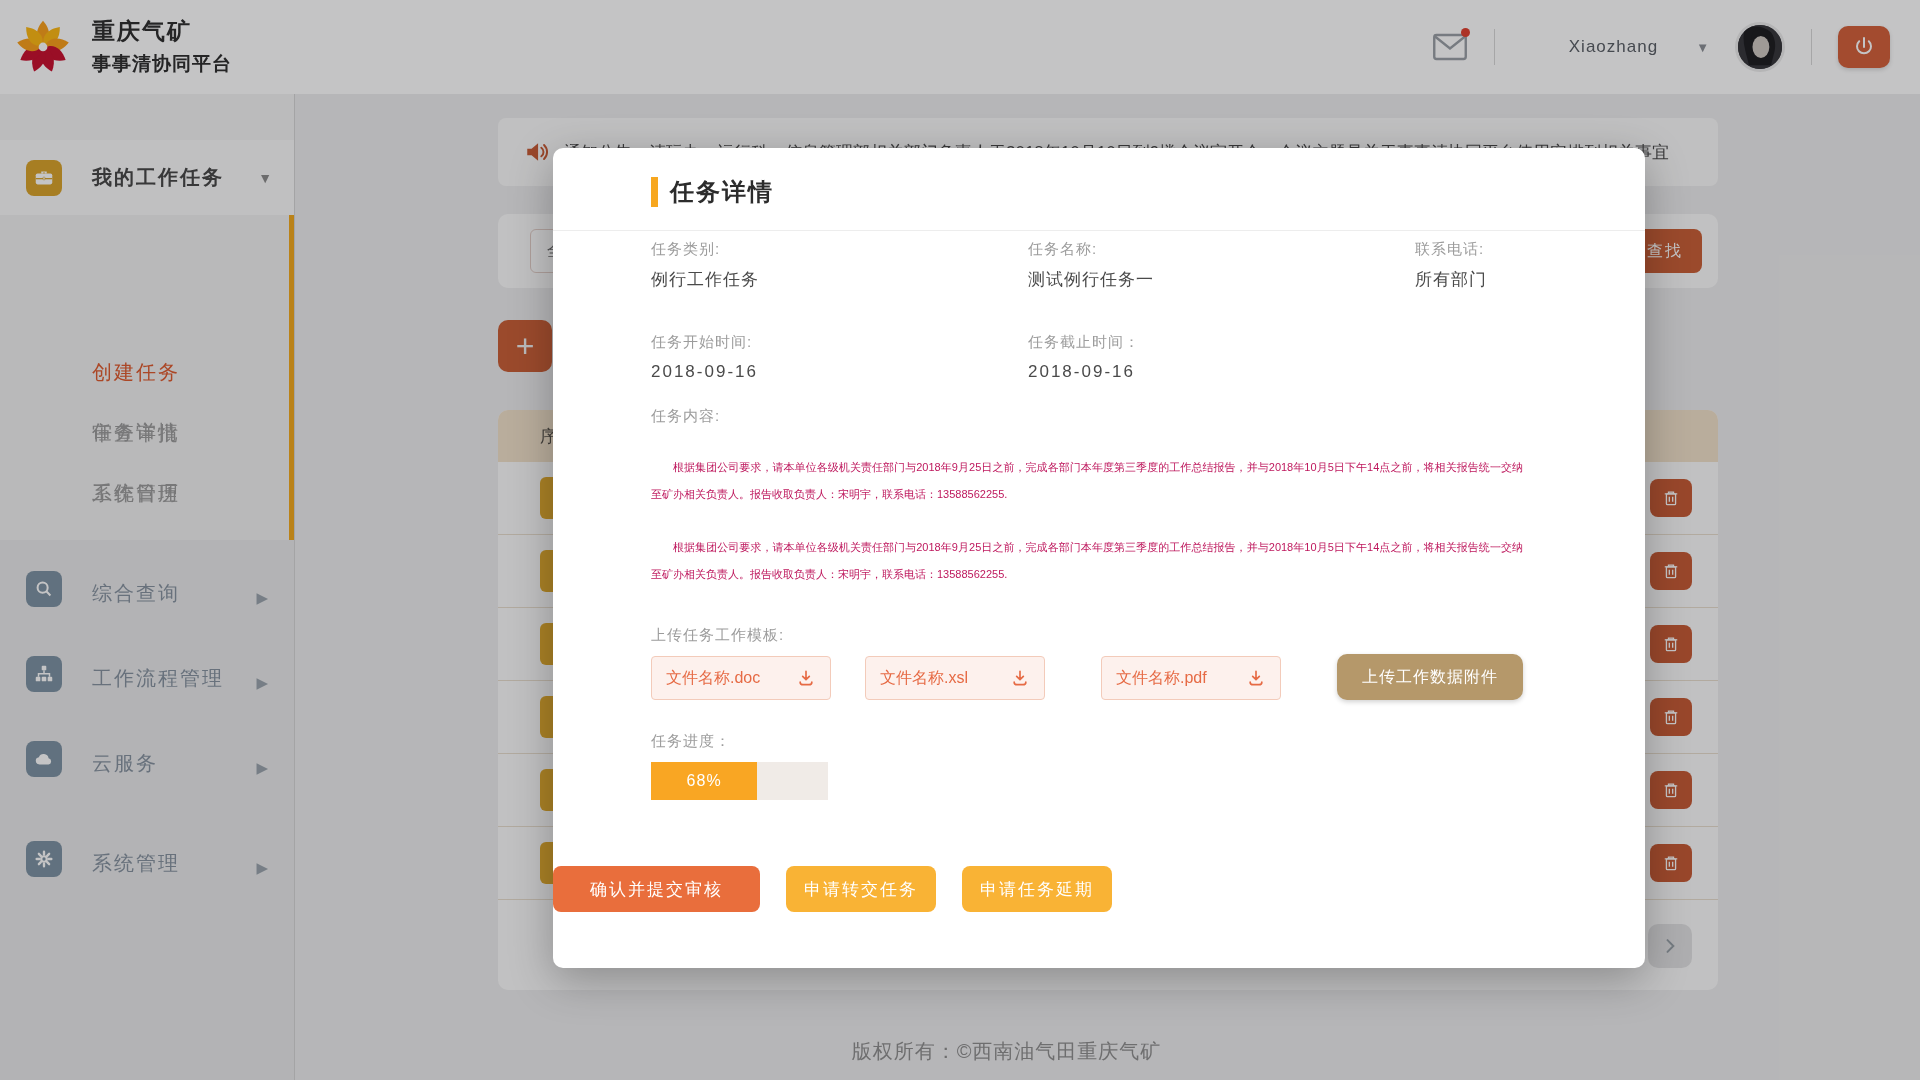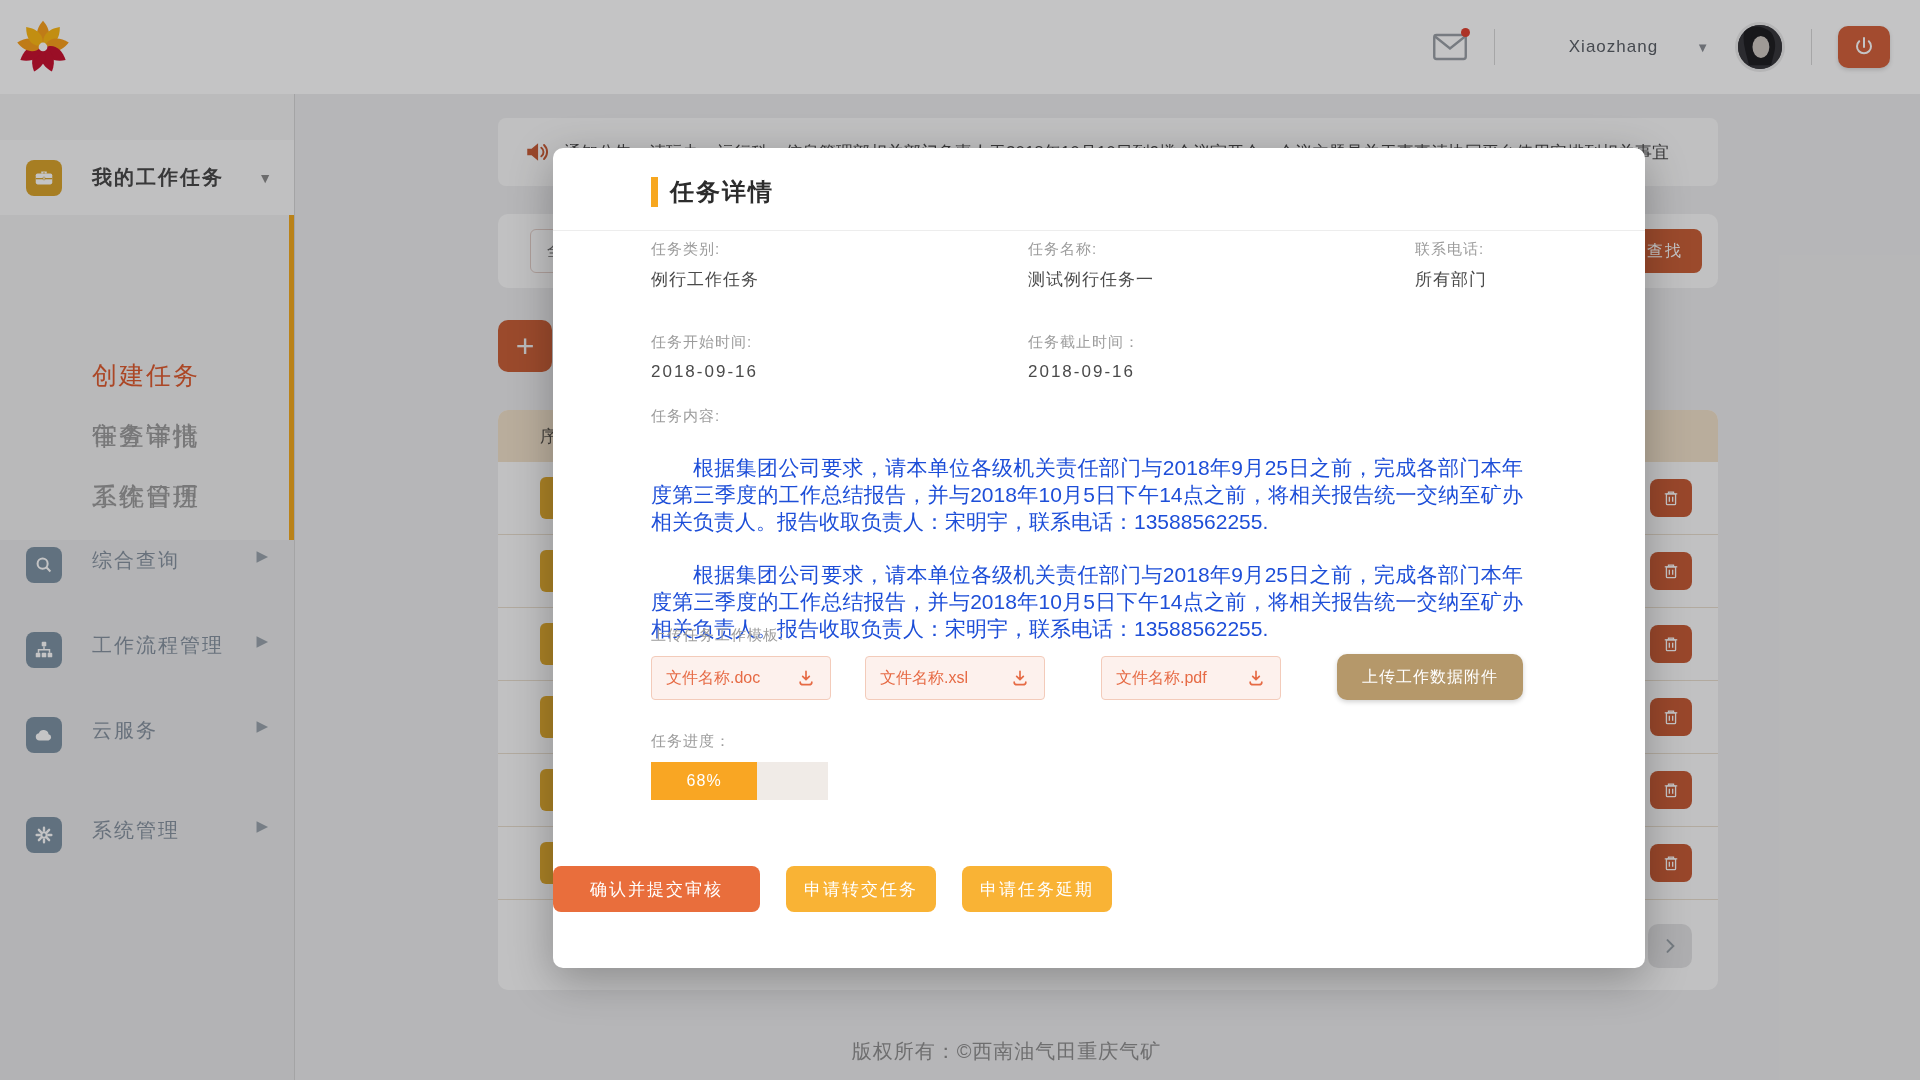--- a/index.html
+++ b/index.html
@@ -25,23 +25,23 @@
   
   .sidebar{position:absolute;left:0;top:94px;width:295px;height:986px;background:#e9e9ea;border-right:1px solid #d5d5d5;}
   .side-top{position:absolute;left:0;top:0;width:100%;height:46px;background:#f4f4f4;}
   .main-item{position:absolute;left:0;top:46px;width:100%;height:75px;background:#fafafa;display:flex;align-items:center;cursor:pointer;}
   .icon-sq{width:36px;height:36px;border-radius:8px;display:flex;align-items:center;justify-content:center;margin-left:26px;flex:0 0 auto;}
   .icon-amber{background:#d9a32b;}
   .icon-slate{background:#7e93a3;}
   .main-item .mi-label{margin-left:30px;font-size:20px;font-weight:600;color:#474747;letter-spacing:2px;}
   .main-item .mi-caret{position:absolute;right:22px;color:#8c8c8c;font-size:14px;}
   .submenu{position:absolute;left:0;top:121px;width:100%;height:325px;background:#f1f1f1;border-right:5px solid #f2a91c;}
-  .sub-item{position:absolute;left:92px;font-size:25px;color:#9b9b9b;letter-spacing:2px;cursor:pointer;}
+  .sub-item{position:absolute;left:92px;font-size:20px;color:#9b9b9b;letter-spacing:2px;cursor:pointer;}
   .sub-item.active{color:#df5b2f;}
-  .group-item{position:absolute;left:0;width:100%;height:60px;display:flex;align-items:flex-start;cursor:pointer;}
+  .group-item{position:absolute;left:0;width:100%;height:60px;display:flex;align-items:flex-end;cursor:pointer;}
   .group-item .gi-label{margin-left:30px;font-size:20px;color:#8793a0;letter-spacing:2px;}
   .group-item .gi-caret{position:absolute;right:26px;color:#9aa4ad;font-size:15px;}
 
   
   .notice-card{position:absolute;left:498px;top:118px;width:1220px;height:68px;background:#fafafa;border-radius:8px;display:flex;align-items:center;overflow:hidden;}
   .notice-card svg{margin-left:26px;flex:0 0 auto;}
   .notice-text{margin-left:14px;font-size:17px;color:#4a4a4a;white-space:nowrap;overflow:hidden;}
   .search-card{position:absolute;left:498px;top:214px;width:1220px;height:74px;background:#fcfcfc;border-radius:10px;}
   .filter-select{position:absolute;left:32px;top:15px;width:110px;height:44px;border:1px solid #e3cfc8;border-radius:6px;background:#fdfdfd;font-size:16px;color:#6a6a6a;display:flex;align-items:center;padding-left:16px;cursor:pointer;}
   .find-btn{position:absolute;right:16px;top:15px;width:110px;height:44px;border:none;border-radius:8px;background:#c95f36;color:#fff;font-size:16px;letter-spacing:2px;cursor:pointer;}
@@ -59,21 +59,21 @@
   
   .overlay{position:absolute;inset:0;background:rgba(10,10,12,.24);z-index:50;}
   .modal{position:absolute;left:553px;top:148px;width:1092px;height:820px;background:#ffffff;border-radius:10px;box-shadow:0 12px 44px rgba(0,0,0,.28);z-index:60;}
   .m-title-row{position:absolute;left:98px;top:28px;display:flex;align-items:center;gap:12px;}
   .m-accent{width:7px;height:30px;background:#f7a71f;}
   .m-title{font-size:24px;font-weight:bold;color:#2c2c2c;letter-spacing:2px;}
   .m-divider{position:absolute;left:0;top:82px;width:100%;height:1px;background:#ededed;}
   .f-label{position:absolute;font-size:15px;color:#9c9c9c;letter-spacing:1px;}
   .f-value{position:absolute;font-size:17px;color:#4a4a4a;letter-spacing:1px;}
   .m-content{position:absolute;left:98px;top:306px;width:872px;}
-  .m-content p{margin:0 0 26px 0;text-indent:2em;font-size:21px;line-height:27px;color:#1d4ed8;text-align:justify;}
+  .m-content p{margin:0 0 26px 0;text-indent:2em;font-size:11px;line-height:27px;color:#be185d;text-align:justify;}
   .chip{position:absolute;top:508px;width:180px;height:44px;background:#fdf1ed;border:1px solid #f3cbba;border-radius:4px;display:flex;align-items:center;justify-content:space-between;padding:0 14px;cursor:pointer;}
   .chip span{font-size:16px;color:#e66a44;}
   .upload-btn{position:absolute;left:784px;top:506px;width:186px;height:46px;border:none;border-radius:10px;background:#b5986a;color:#fff;font-size:16px;letter-spacing:1px;cursor:pointer;box-shadow:0 2px 5px rgba(0,0,0,.18);}
   .progress-track{position:absolute;left:98px;top:614px;width:177px;height:38px;background:#f0ebe7;}
   .progress-fill{height:100%;background:#f9a623;display:flex;align-items:center;justify-content:center;}
   .progress-fill span{color:#ffffff;font-size:16px;letter-spacing:1px;}
   .m-actions{position:absolute;left:0;top:718px;width:100%;display:flex;gap:26px;}
   .m-btn{height:46px;border:none;border-radius:8px;color:#fff;font-size:17px;letter-spacing:2px;cursor:pointer;}
   .m-btn.primary{width:207px;background:#e96e3c;}
   .m-btn.secondary{width:150px;background:#f9b335;}
@@ -94,20 +94,24 @@
             <path d="M0,-27 C8,-18 9,-7 0,-2 C-9,-7 -8,-18 0,-27Z" fill="#c8102e" transform="rotate(120)"></path>
             <path d="M0,-27 C8,-18 9,-7 0,-2 C-9,-7 -8,-18 0,-27Z" fill="#c8102e" transform="rotate(160)"></path>
             <path d="M0,-27 C8,-18 9,-7 0,-2 C-9,-7 -8,-18 0,-27Z" fill="#c8102e" transform="rotate(200)"></path>
             <path d="M0,-27 C8,-18 9,-7 0,-2 C-9,-7 -8,-18 0,-27Z" fill="#c8102e" transform="rotate(240)"></path>
             <path d="M0,-27 C8,-18 9,-7 0,-2 C-9,-7 -8,-18 0,-27Z" fill="#f9a01b" transform="rotate(280)"></path>
             <path d="M0,-27 C8,-18 9,-7 0,-2 C-9,-7 -8,-18 0,-27Z" fill="#fdb813" transform="rotate(320)"></path>
           </g>
           <circle cx="0" cy="0" r="4.5" fill="#ffffff"></circle>
         </g>
       </svg>
+      <div class="logo-text">
+        <div>重庆气矿</div>
+        <div>事事清协同平台</div>
+      </div>
     </div>
 
     <div class="hdr-right">
       <div class="mail-wrap">
         <svg viewBox="0 0 24 20" width="36" height="30" fill="none" stroke="#9aa0a6" stroke-width="1.6">
           <rect x="1.5" y="2" width="21" height="16" rx="1.5"></rect>
           <path d="M2 3l10 8 10-8"></path>
         </svg>
         <div class="mail-dot"></div>
       </div>

